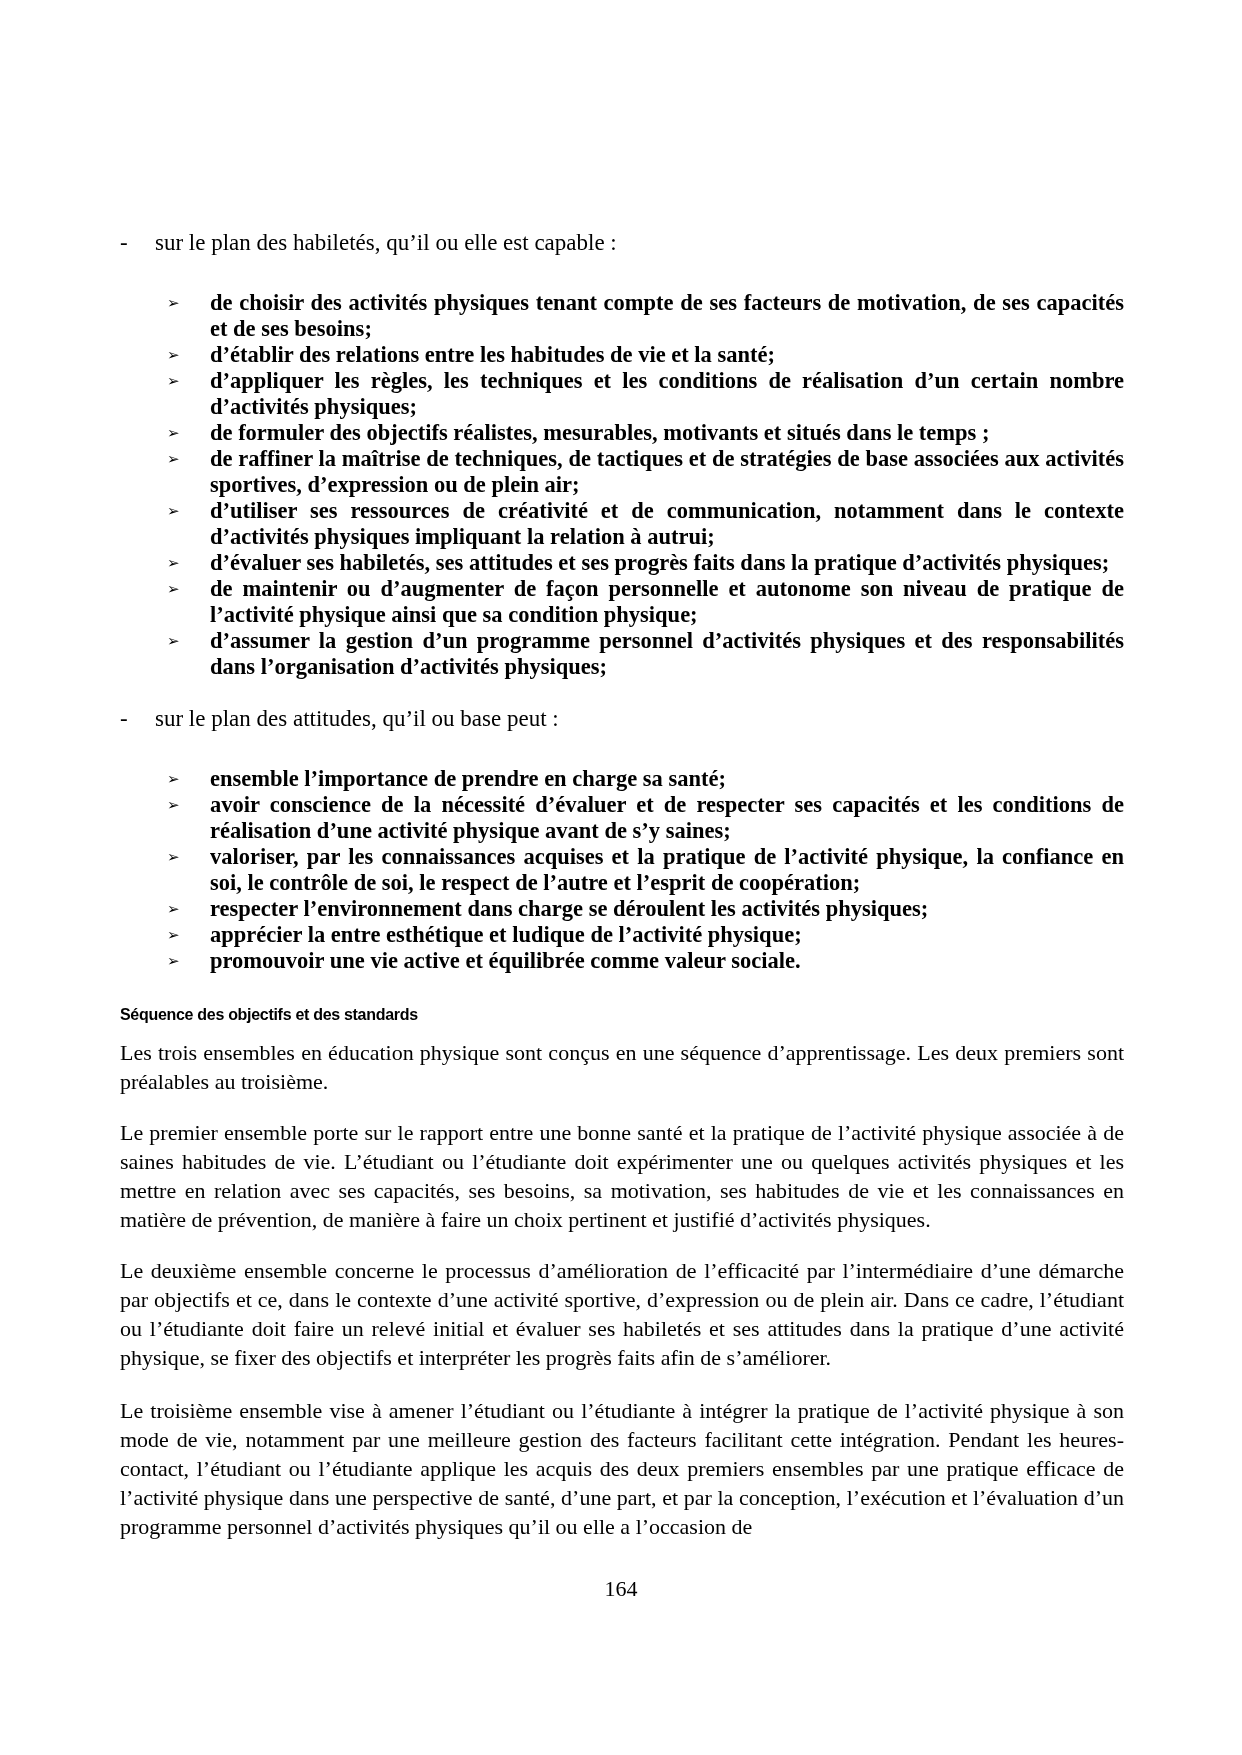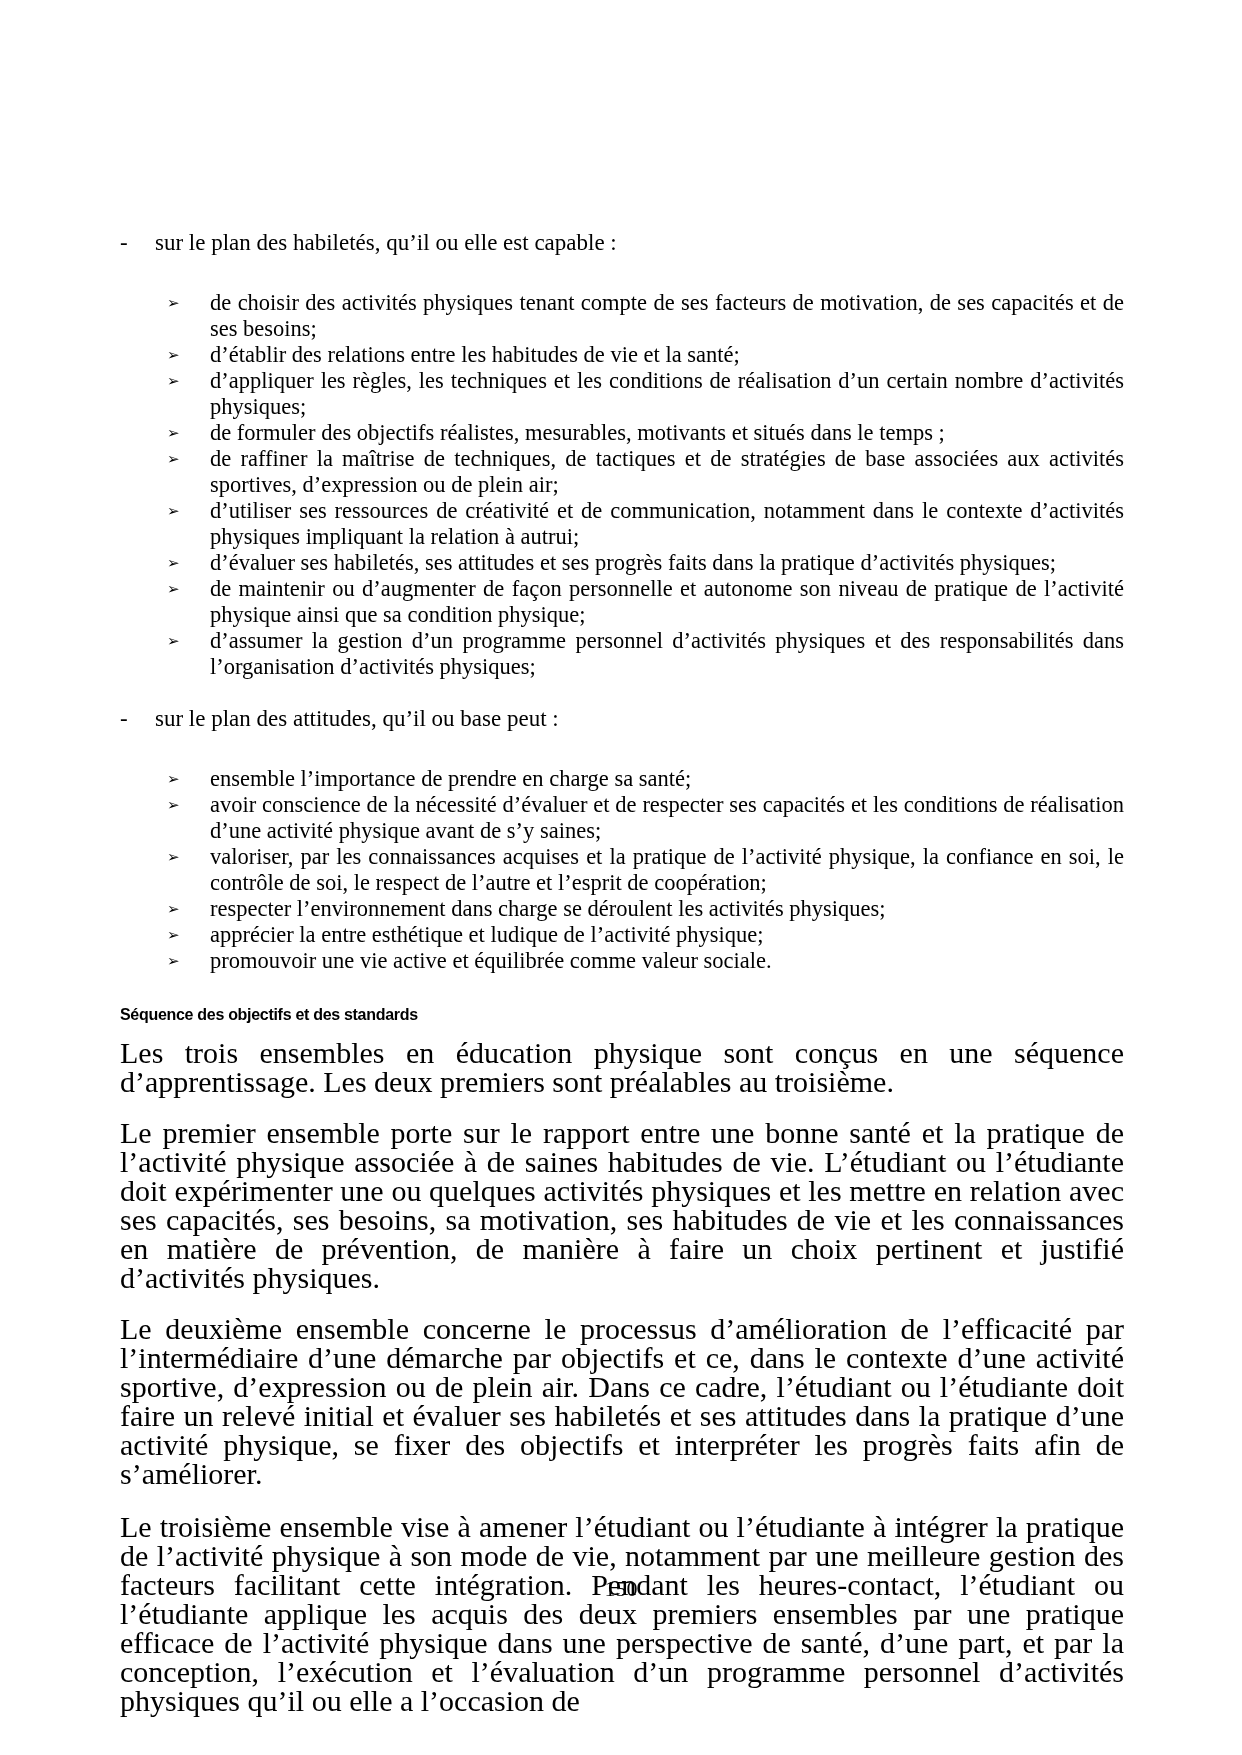--- a/index.html
+++ b/index.html
@@ -49,33 +49,34 @@
     flex: none;
     width: 43px;
     margin-left: 47px;
     font-family: "DejaVu Sans", sans-serif;
     font-size: 15px;
     line-height: 26px;
   }
   .arrow-text {
     flex: 1;
     text-align: justify;
+    font-weight: bold;
   }
   
   .heading {
     font-family: "Liberation Sans", sans-serif;
     font-weight: bold;
     font-size: 16px;
     line-height: 30px;
     letter-spacing: -0.3px;
     margin: 4px 0 8px 0;
   }
   
   .para {
-    font-size: 30px;
+    font-size: 22px;
     line-height: 29px;
     text-align: justify;
     margin: 0 0 22px 0;
   }
   .para:last-child { margin-bottom: 0; margin-top: 24px; }
   
   .page-number {
     position: absolute;
     top: 1576px;
     left: 0;
@@ -192,14 +193,14 @@
 
         <p class="para">Le premier ensemble porte sur le rapport entre une bonne santé et la pratique de l’activité physique associée à de saines habitudes de vie. L’étudiant ou l’étudiante doit expérimenter une ou quelques activités physiques et les mettre en relation avec ses capacités, ses besoins, sa motivation, ses habitudes de vie et les connaissances en matière de prévention, de manière à faire un choix pertinent et justifié d’activités physiques.</p>
 
         <p class="para">Le deuxième ensemble concerne le processus d’amélioration de l’efficacité par l’intermédiaire d’une démarche par objectifs et ce, dans le contexte d’une activité sportive, d’expression ou de plein air. Dans ce cadre, l’étudiant ou l’étudiante doit faire un relevé initial et évaluer ses habiletés et ses attitudes dans la pratique d’une activité physique, se fixer des objectifs et interpréter les progrès faits afin de s’améliorer.</p>
 
         <p class="para">Le troisième ensemble vise à amener l’étudiant ou l’étudiante à intégrer la pratique de l’activité physique à son mode de vie, notamment par une meilleure gestion des facteurs facilitant cette intégration. Pendant les heures-contact, l’étudiant ou l’étudiante applique les acquis des deux premiers ensembles par une pratique efficace de l’activité physique dans une perspective de santé, d’une part, et par la conception, l’exécution et l’évaluation d’un programme personnel d’activités physiques qu’il ou elle a l’occasion de</p>
       </div>
 
   </main>
 
-  <footer class="page-number">150</footer>
+  <footer class="page-number">164</footer>
 </div>
 
 </body></html>

